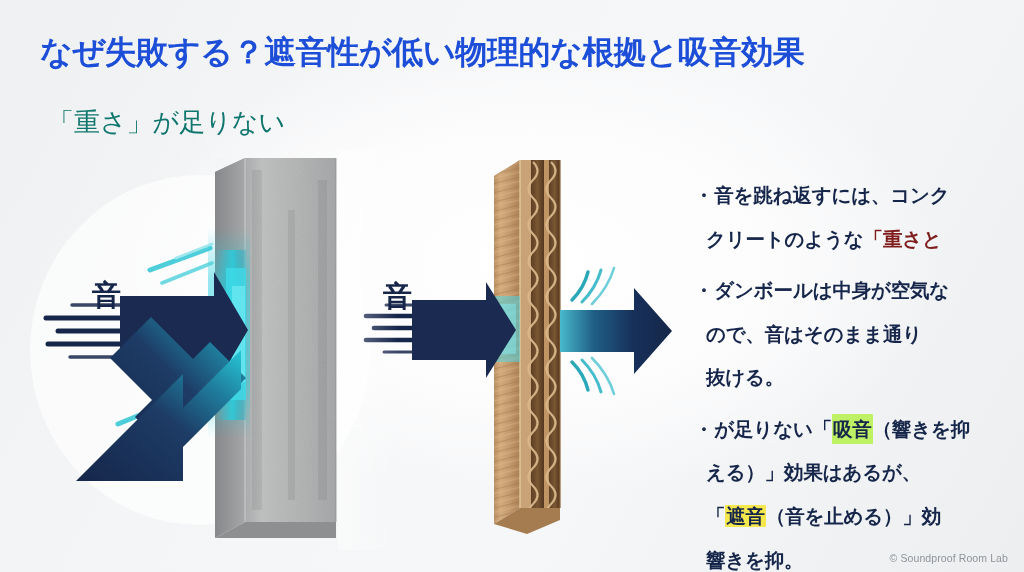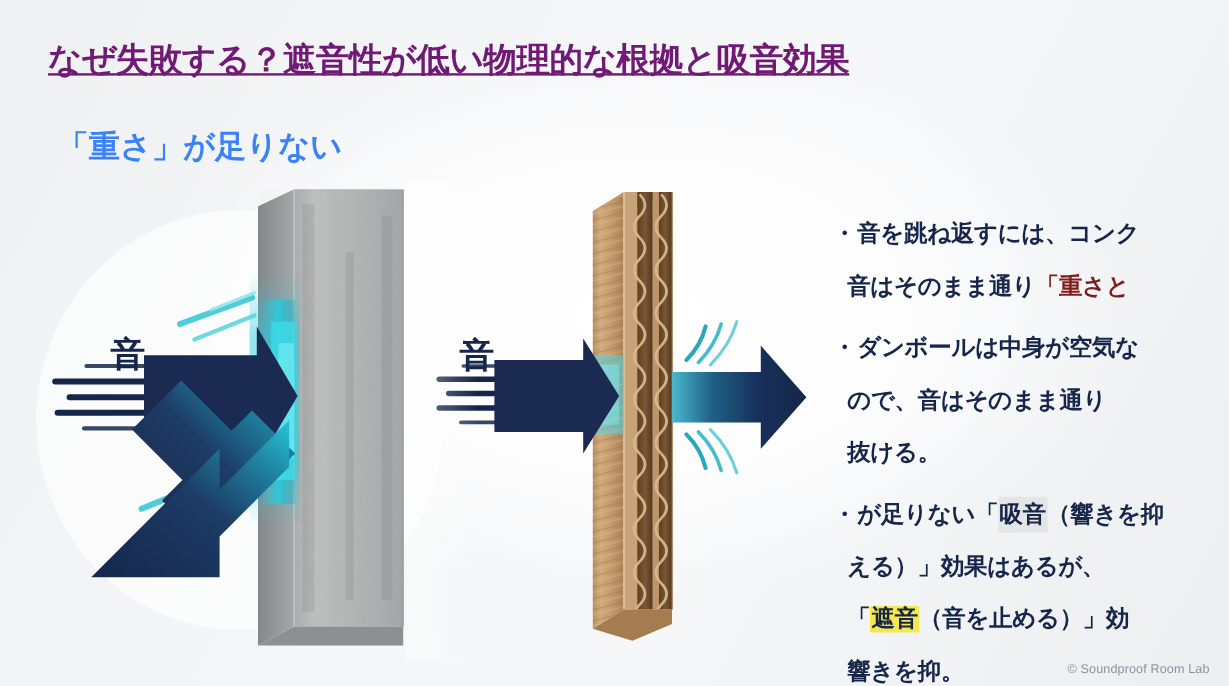--- a/index.html
+++ b/index.html
@@ -11,29 +11,28 @@
       radial-gradient(ellipse 520px 300px at 52% 46%, #ffffff 0%, #fcfcfd 45%, rgba(252,252,253,0) 78%),
       linear-gradient(118deg,#eef0f1 0%,#f4f5f6 30%,#f6f7f8 60%,#eceeef 100%);
     color:#1c2c52;
     position:relative;
   }
   .slide { position:absolute; inset:0; }
 
   
   .title {
     position:absolute; left:40px; top:31px;
-    font-size:28px; font-weight:700; letter-spacing:-0.4px;
-    color:#701a75; white-space:nowrap;
+    font-size:32px; font-weight:700; letter-spacing:-0.4px;
+    color:#1d4ed8; white-space:nowrap;
     text-shadow:0 1px 0 rgba(255,255,255,.6);
-    text-decoration:underline;
   }
   .subtitle {
     position:absolute; left:48px; top:105px;
-    font-size:26px; font-weight:700; letter-spacing:0px;
-    color:#3b82f6; white-space:nowrap;
+    font-size:26px; font-weight:400; letter-spacing:0px;
+    color:#0f766e; white-space:nowrap;
   }
 
   
   .art { position:absolute; left:0; top:0; width:1024px; height:572px;
          pointer-events:none; }
 
   
   .oto-label {
     position:absolute; font-size:29px; font-weight:700;
     color:#16264a; letter-spacing:0;
@@ -45,21 +44,21 @@
   .bullets {
     position:absolute; left:682px; top:168px; width:330px;
     font-size:19.5px; line-height:1.62; font-weight:700;
     color:#16264a; letter-spacing:-0.2px;
   }
   .bullet { margin-bottom:20px; display:block; }
   .bullet:last-child { margin-bottom:0; }
   .bullet .dot { margin-right:1px; }
   .bullet p { text-indent:0; margin:12px; }
   .hl-teal-text { color:#7f1d1d; }
-  .hl-teal-bg  { background:#e5e5e5; padding:4px 1px; border-radius:1px; }
+  .hl-teal-bg  { background:#bef264; padding:4px 1px; border-radius:1px; }
   .hl-yellow   { background:#f5e84f; padding:0 1px; border-radius:1px; }
   .indent { display:inline-block; width:12px; }
 
   
   .footer {
     position:absolute; right:16px; bottom:8px;
     font-size:10.5px; font-weight:400; color:#8f949b;
     letter-spacing:.1px; white-space:nowrap;
   }
 </style>
@@ -282,21 +281,21 @@
     <rect x="338" y="150" width="60" height="400" fill="url(#fadeWhite)" opacity=".5"></rect>
   </svg>
 
   <div class="oto-label oto-left">音</div>
   <div class="oto-label oto-right">音</div>
 
   <div class="bullets">
 
     <div class="bullet">
       <p><span class="dot">・</span><span>音を跳ね返すには、コンク</span></p>
-      <p><span class="indent"></span><span>音はそのまま通り</span><span class="hl-teal-text">「重さと</span></p>
+      <p><span class="indent"></span><span>クリートのような</span><span class="hl-teal-text">「重さと</span></p>
     </div>
 
     <div class="bullet">
       <p><span class="dot">・</span><span>ダンボールは中身が空気な</span></p>
       <p><span class="indent"></span><span>ので、音はそのまま通り</span></p>
       <p><span class="indent"></span><span>抜ける。</span></p>
     </div>
 
     <div class="bullet">
       <p><span class="dot">・</span><span>が足りない「</span><span class="hl-teal-bg">吸音</span><span>（響きを抑</span></p>

